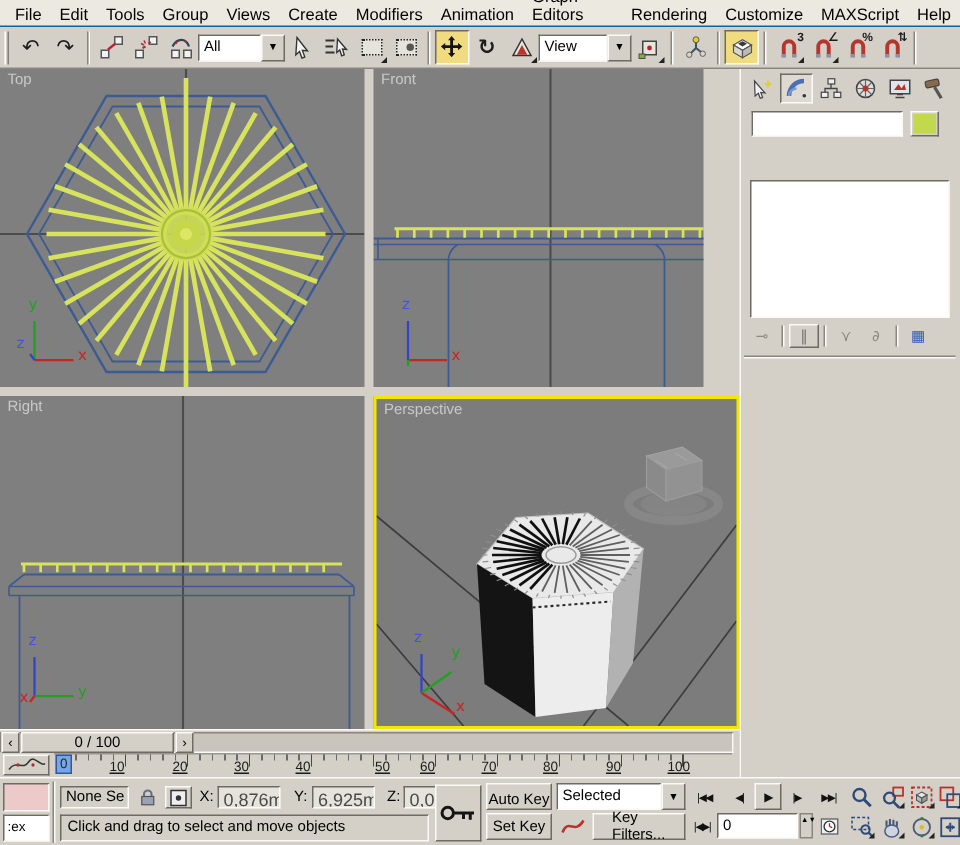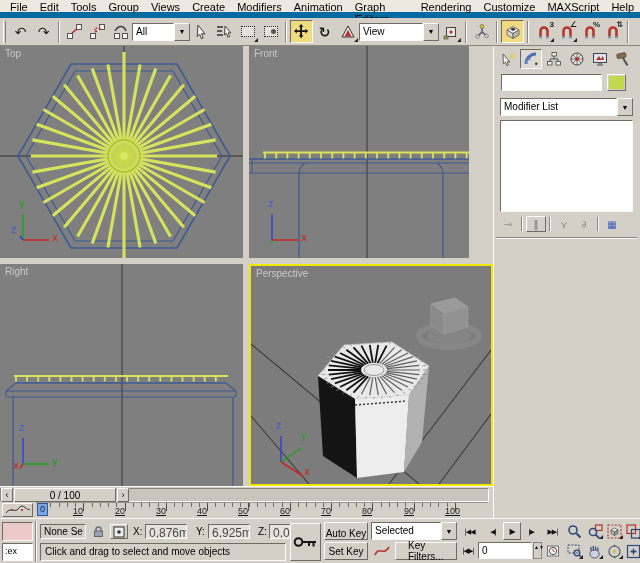--- a/index.html
+++ b/index.html
@@ -10,21 +10,21 @@
   html,body{margin:0;padding:0;}
   body{width:640px;height:563px;overflow:hidden;background:var(--panel);
        font-family:"Liberation Sans","DejaVu Sans",sans-serif;font-size:11px;color:#000;
        position:relative;-webkit-font-smoothing:antialiased;}
   .abs{position:absolute;}
   .raised{border:1px solid;border-color:#fbfaf7 #6f6b63 #6f6b63 #fbfaf7;background:var(--panel);}
   .sunken{border:1px solid;border-color:#6f6b63 #fbfaf7 #fbfaf7 #6f6b63;}
   .white{background:#fff;}
   
   .menubar{position:absolute;left:0;top:0;width:640px;height:18px;background:#ece9e0;
-           border-bottom:6px solid #0369a1;display:flex;align-items:flex-start;padding-left:4px;}
+           border-bottom:1px solid #0369a1;display:flex;align-items:flex-end;padding-left:4px;}
   .mi{padding:1px 6px;cursor:default;}
   
   .toolbar{position:absolute;left:0;top:18px;width:640px;height:28px;background:var(--panel);
            border-bottom:1px solid #8a867e;display:flex;align-items:center;padding-left:2px;}
   .grip{width:3px;height:22px;border-left:1px solid #fff;border-right:1px solid #807c74;margin:0 3px 0 1px;}
   .vsep{width:2px;height:22px;border-left:1px solid #8a867e;border-right:1px solid #fff;margin:0 3px;}
   .tbtn{width:23px;height:23px;display:flex;align-items:center;justify-content:center;
         position:relative;flex:0 0 auto;cursor:default;}
   .tbtn.active{background:var(--accent);border:1px solid;border-color:#6f6b63 #fbfaf7 #fbfaf7 #6f6b63;}
   .gl{font-family:"DejaVu Sans",sans-serif;font-size:14px;line-height:1;color:#1c1c1c;}
@@ -145,21 +145,21 @@
   </span>
   <span class="tbtn">
       <span class="gl" style="font-weight:bold">↻</span>
     </span>
   <span class="tbtn fo">
     <svg width="16" height="16">
         <path d="M8,2 L14,13 H2 Z" fill="#e8e5dc" stroke="#333" stroke-width="1"></path>
         <path d="M8,6 L11.5,12.5 H4.5 Z" fill="#b8342c"></path>
       </svg>
   </span>
-  <span class="combo" style="width:80px;">
+  <span class="combo" style="width:62px;">
     <span class="txt" style="flex:1">View</span>
     <span class="dd">▼</span>
   </span>
   <span class="tbtn fo">
     <svg width="16" height="16">
         <rect x="3.5" y="3.5" width="9" height="9" fill="#e8e5dc" stroke="#444"></rect>
         <rect x="1" y="12" width="4" height="3" fill="#8a4" stroke="#444" stroke-width="0.6"></rect>
         <circle cx="8" cy="8" r="1.6" fill="#b23"></circle>
       </svg>
   </span>
@@ -538,24 +538,20 @@
         <svg width="16" height="16">
           <rect x="2" y="2.5" width="9" height="4.5" rx="1" fill="#8a6a4a" stroke="#444" stroke-width="0.8" transform="rotate(-12 6 5)"></rect>
           <path d="M8,7 L12.5,14.5" stroke="#555" stroke-width="2.2"></path>
         </svg>
       </span>
   </div>
   <input class="abs sunken white" style="left: 7px; top: 28px; width: 101px; height: 17px; font-size: 10px; padding: 0px 3px;" value="">
   <span class="abs raised" style="left:113px;top:28px;width:19px;height:17px;padding:1px;">
     <span style="display:block;width:100%;height:100%;background:var(--objgreen);"></span>
   </span>
-  <div class="combo abs" style="left:6px;top:52px;width:133px;height:18px;">
-    <span class="txt" style="flex:1">Modifier List</span>
-    <span class="dd">▼</span>
-  </div>
   <div class="abs sunken white" style="left:6px;top:74px;width:133px;height:92px;"></div>
   <div class="abs" style="left:4px;top:169px;width:138px;height:18px;display:flex;align-items:center;">
     <span class="stackbtn">⊸</span>
     <span class="vsep" style="height:14px;"></span>
     <span class="stackbtn raised" style="color:#777;">‖</span>
     <span class="vsep" style="height:14px;"></span>
     <span class="stackbtn">⋎</span>
     <span class="stackbtn">∂</span>
     <span class="vsep" style="height:14px;"></span>
     <span class="stackbtn" style="color:#3355bb;">▦</span>
@@ -580,21 +576,21 @@
         <circle cx="17" cy="5" r="1.1" fill="#a33"></circle>
       </svg>
   </span>
   <div class="abs" style="left:42px;top:0;width:414px;height:5px;background:repeating-linear-gradient(90deg,#6a6a6a 0,#6a6a6a 1px,transparent 1px,transparent 8.26px);"></div>
   <div class="abs" style="left:42px;top:0;width:414px;height:9px;background:repeating-linear-gradient(90deg,#4a4a4a 0,#4a4a4a 1px,transparent 1px,transparent 41.3px);"></div>
   <div class="abs" style="left:36px;top:0;width:452px;height:1px;background:#9a968e;"></div>
   <span class="tl" style="left:73px">10</span>
   <span class="tl" style="left:115px">20</span>
   <span class="tl" style="left:156px">30</span>
   <span class="tl" style="left:197px">40</span>
-  <span class="tl" style="left:238px">50</span>
+  <span class="tl" style="left:250px">50</span>
   <span class="tl" style="left:280px">60</span>
   <span class="tl" style="left:321px">70</span>
   <span class="tl" style="left:362px">80</span>
   <span class="tl" style="left:404px">90</span>
   <span class="tl" style="left:445px">100</span>
   <span class="abs" style="left:37px;top:1px;width:11px;height:13px;background:#7aa5dd;border:1px solid #2a5aa5;font-size:9px;text-align:center;color:#102a4a;line-height:11px;">0</span>
 </div>
 
 <div class="statusband">
   <div class="abs sunken" style="left:2px;top:3px;width:31px;height:19px;background:var(--pink,#eccaca);background:#eccaca;"></div>

